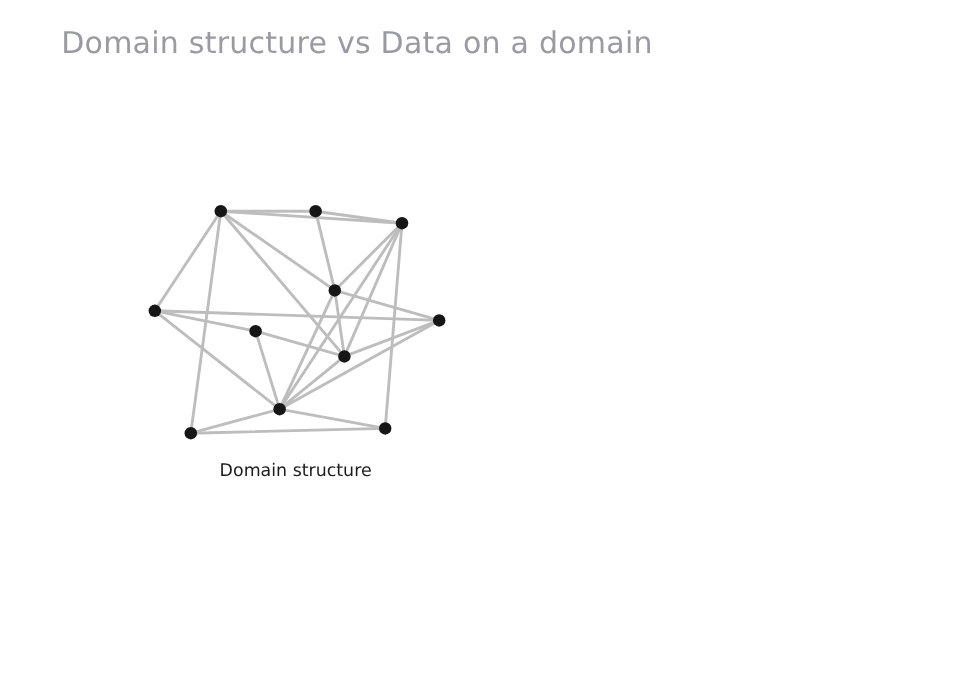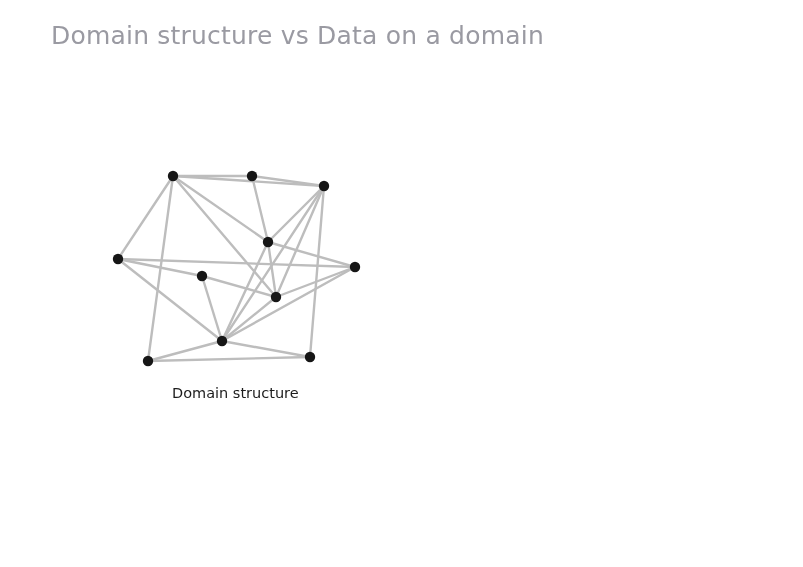--- a/index.html
+++ b/index.html
@@ -29,21 +29,21 @@
     top: 21px;
     font-family: "DejaVu Sans", sans-serif;
     font-size: 25px;
     font-weight: 400;
     letter-spacing: 0.2px;
     color: #9a9aa2;
     white-space: nowrap;
   }
   #figure-panel {
     position: absolute;
-    left: 5px;
+    left: 16px;
     top: 0px;
     width: 698px;
     height: 567px;
     pointer-events: none;
   }
   #graph-svg {
     position: absolute;
     left: 0;
     top: 0;
     width: 803px;

